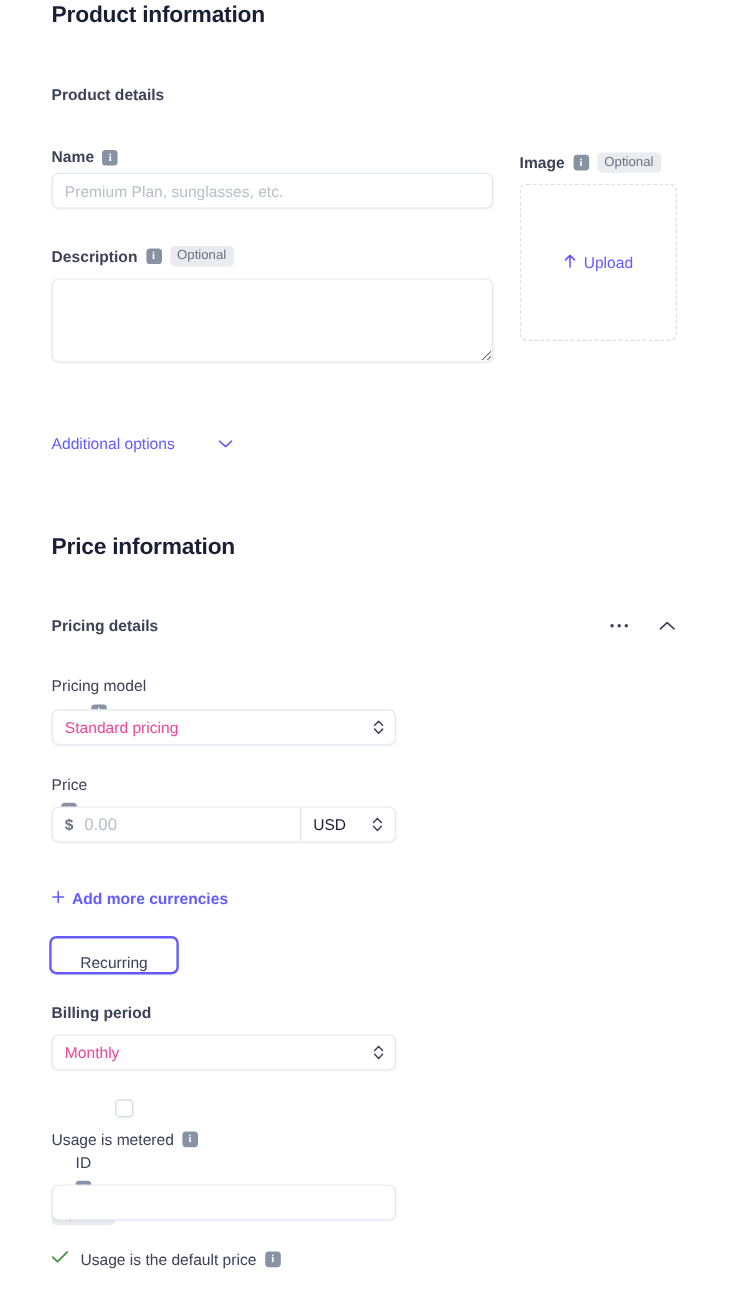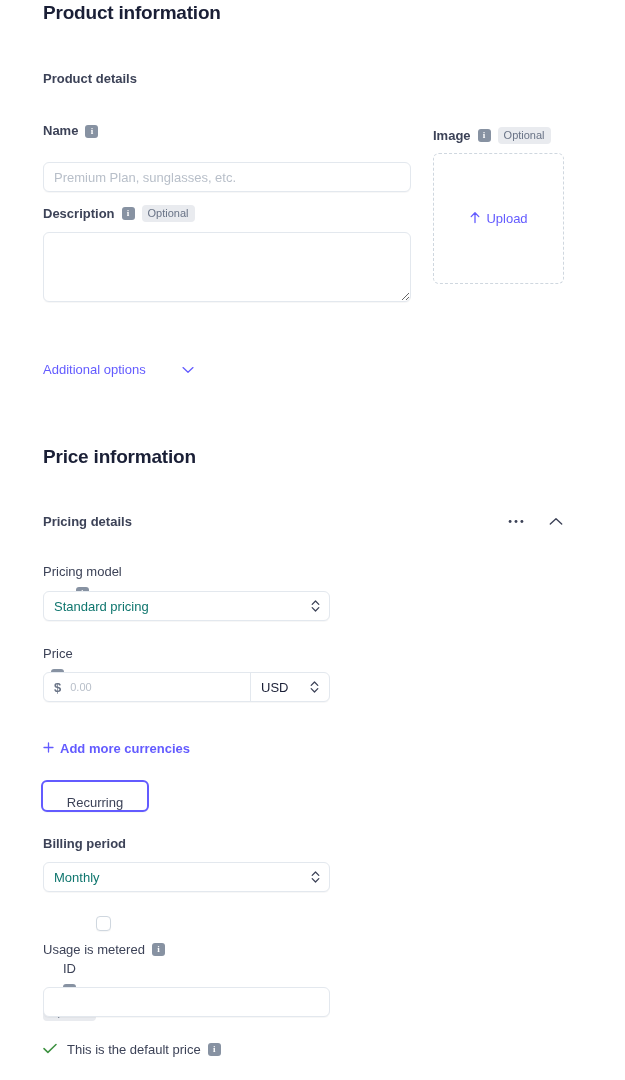--- a/index.html
+++ b/index.html
@@ -111,21 +111,21 @@
     width: 100%;
     height: 30px;
     border: 1px solid #e3e8ee;
     border-radius: 6px;
     background: #ffffff;
     box-shadow: 0 1px 1px rgba(0,0,0,0.035);
     display: flex;
     align-items: center;
     padding: 0 10px;
     font-size: 13px;
-    color: #0f766e;
+    color: #ec4899;
     cursor: pointer;
   }
   .chev-updown {
     position: absolute;
     right: 10px;
     top: 50%;
     transform: translateY(-50%);
     width: 9px;
     height: 14px;
     pointer-events: none;
@@ -177,21 +177,21 @@
     display: flex;
     align-items: center;
     padding: 0 10px;
     gap: 7px;
   }
   .currency-symbol { font-size: 13px; color: #697386; font-weight: bold; }
   .price-input {
     border: none;
     outline: none;
     font-family: "Liberation Sans", sans-serif;
-    font-size: 11px;
+    font-size: 14px;
     color: #c2410c;
     width: 100%;
     background: transparent;
   }
   .price-input::placeholder { color: #b8bfc9; }
   .currency-select {
     position: relative;
     width: 79px;
     border-left: 1px solid #e3e8ee;
     display: flex;
@@ -258,21 +258,21 @@
   <h1 class="section-title abs" style="left:43px; top:2px;">Product information</h1>
 
   <h2 class="sub-title abs" style="left:43px; top:71px;">Product details</h2>
 
   <div class="abs" style="left:43px; top:123px;">
     <div class="field-label">
       <span>Name</span>
       <span class="info-icon">i</span>
     </div>
   </div>
-  <div class="abs" style="left:43px; top:162px; width:368px;">
+  <div class="abs" style="left:43px; top:144px; width:368px;">
     <input class="input" type="text" placeholder="Premium Plan, sunglasses, etc." style="">
   </div>
 
   <div class="abs" style="left:43px; top:205px;">
     <div class="field-label">
       <span>Description</span>
       <span class="info-icon">i</span>
       <span class="badge-optional">Optional</span>
     </div>
   </div>
@@ -411,18 +411,18 @@
     <input class="input" type="text" placeholder="" style="">
   </div>
 
   <div class="abs default-row" style="left:43px; top:1040px;">
     <span>
       <svg width="14" height="11" viewBox="0 0 14 11" fill="none">
         <path d="M1 5.6L4.9 9.4L13 1.5" stroke="#3d9140" stroke-width="1.5" stroke-linecap="round" stroke-linejoin="round"></path>
       </svg>
     </span>
     <span class="default-text">
-      <span>This is the default price</span>
+      <span>Usage is the default price</span>
       <span class="info-icon">i</span>
     </span>
   </div>
 
 </div>
 
 </body></html>

